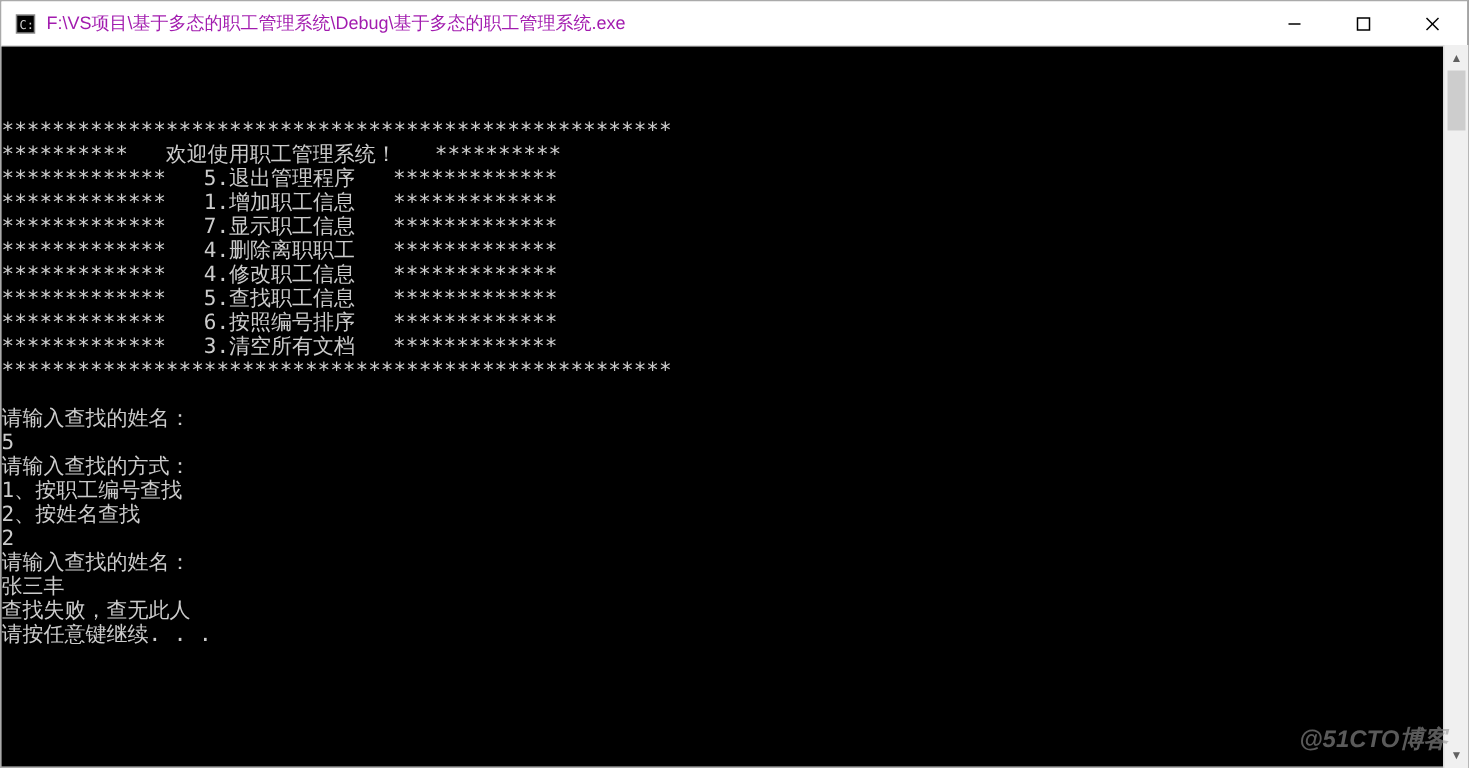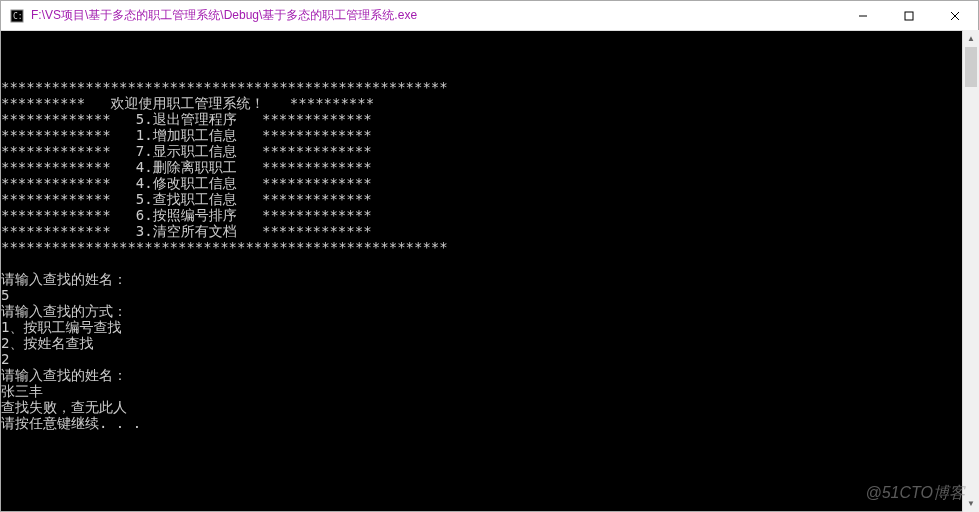--- a/index.html
+++ b/index.html
@@ -101,20 +101,21 @@
     }
     .watermark {
       position: absolute;
       right: 14px;
       bottom: 8px;
       color: rgba(150,150,150,0.6);
       font-size: 16px;
       font-style: italic;
       font-family: sans-serif;
       pointer-events: none;
+      font-weight: bold;
     }
   </style>
 </head>
 <body>
 
 <div class="window">
   <div class="titlebar">
     <span class="titlebar-icon">
       <svg width="14" height="14" viewBox="0 0 14 14">
         <rect x="1" y="1" width="12" height="12" fill="#000" stroke="#888" stroke-width="1"></rect>

